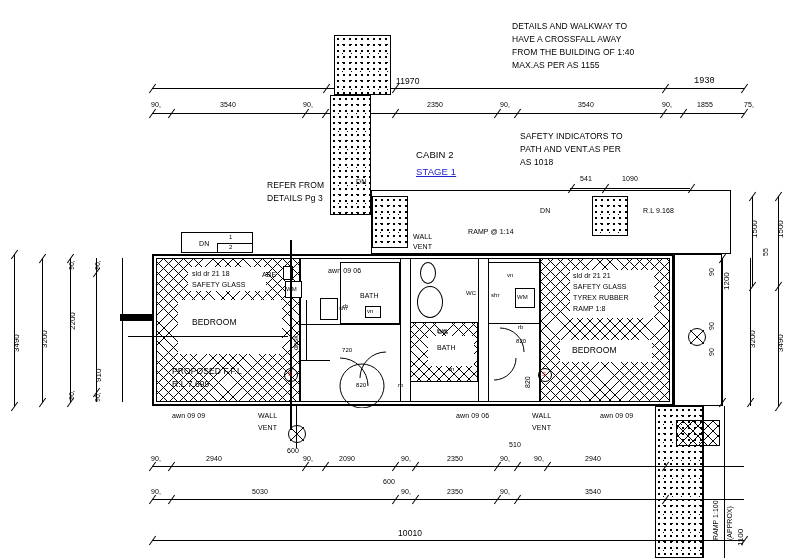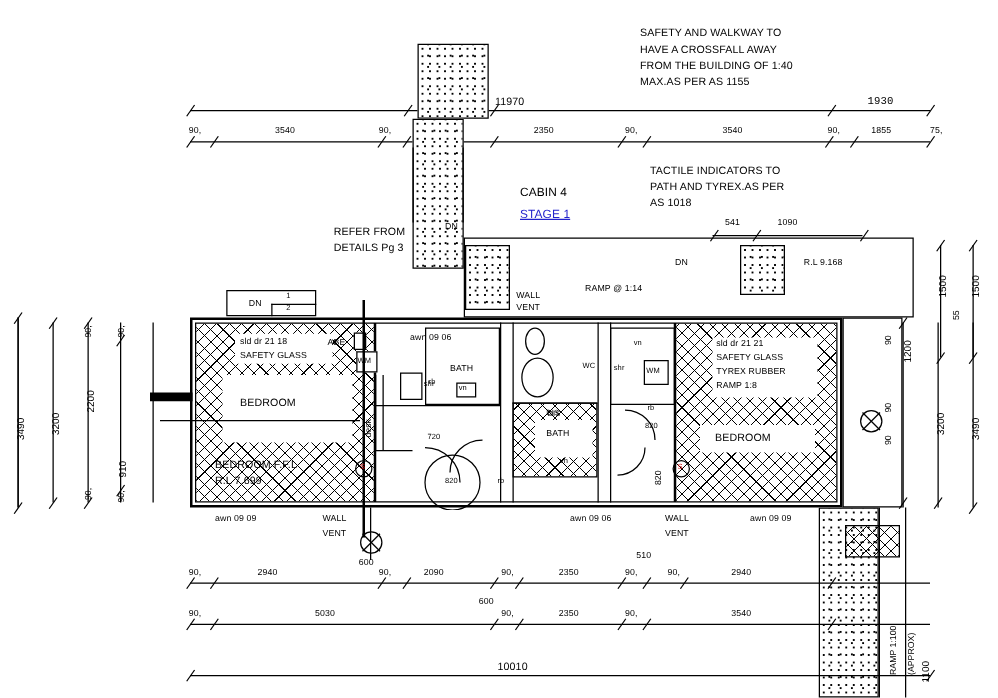--- a/index.html
+++ b/index.html
@@ -33,33 +33,33 @@
   .sq{position:absolute;border:1px solid #000;box-sizing:border-box;background:#fff;}
   .wall{position:absolute;background:#000;}
   .vtxt{position:absolute;font-size:8px;white-space:pre;transform-origin:left top;transform:rotate(-90deg);}
   .vtxt7{position:absolute;font-size:7px;white-space:pre;transform-origin:left top;transform:rotate(-90deg);}
 </style>
 </head>
 <body>
 
 <div id="sheet">
 
-  <div class="t" style="left:512px;top:21px;">SAFETY AND WALKWAY TO</div>
+  <div class="t" style="left:512px;top:21px;">DETAILS AND WALKWAY TO</div>
   <div class="t" style="left:512px;top:34px;">HAVE A CROSSFALL AWAY</div>
   <div class="t" style="left:512px;top:47px;">FROM THE BUILDING OF 1:40</div>
   <div class="t" style="left:512px;top:60px;">MAX.AS PER AS 1155</div>
 
-  <div class="t" style="left:520px;top:131px;">TACTILE INDICATORS TO</div>
-  <div class="t" style="left:520px;top:144px;">PATH AND TYREX.AS PER</div>
+  <div class="t" style="left:520px;top:131px;">SAFETY INDICATORS TO</div>
+  <div class="t" style="left:520px;top:144px;">PATH AND VENT.AS PER</div>
   <div class="t" style="left:520px;top:157px;">AS 1018</div>
 
   <div class="t" style="left:267px;top:180px;">REFER FROM</div>
   <div class="t" style="left:267px;top:193px;">DETAILS Pg 3</div>
 
-  <div class="t md" style="left:416px;top:149px;">CABIN 4</div>
+  <div class="t md" style="left:416px;top:149px;">CABIN 2</div>
   <div class="t md blue" style="left:416px;top:166px;">STAGE 1</div>
 
   <div class="dim" style="left:152px;top:88px;width:592px;"></div>
   <div class="tick" style="left:147px;top:88px;"></div>
   <div class="tick" style="left:321px;top:88px;"></div>
   <div class="tick" style="left:390px;top:88px;"></div>
   <div class="tick" style="left:660px;top:88px;"></div>
   <div class="tick" style="left:739px;top:88px;"></div>
   <div class="t" style="left:396px;top:76px;">11970</div>
   <div class="t" style="left:694px;top:76px;font-family:Liberation Mono, monospace;">1930</div>
@@ -113,21 +113,21 @@
   <div class="box" style="left:181px;top:232px;width:72px;height:21px;"></div>
   <div class="ln v" style="left:217px;top:243px;height:10px;"></div>
   <div class="ln h" style="left:217px;top:243px;width:36px;"></div>
   <div class="t xs" style="left:229px;top:234px;">1</div>
   <div class="t xs" style="left:229px;top:244px;">2</div>
   <div class="t sm" style="left:199px;top:240px;">DN</div>
 
   <div class="hatch" style="left:156px;top:258px;width:144px;height:144px;"></div>
   <div class="sq" style="left:178px;top:300px;width:104px;height:54px;border:none;background:#fff;"></div>
   <div class="t" style="left:192px;top:317px;">BEDROOM</div>
-  <div class="t" style="left:172px;top:366px;">BEDROOM F.F.L</div>
+  <div class="t" style="left:172px;top:366px;">PROPOSED F.F.L</div>
   <div class="t" style="left:172px;top:379px;">R.L 7.699</div>
   <div class="sq" style="left:168px;top:362px;width:110px;height:30px;border:none;background:transparent;"></div>
 
   <div class="t sm" style="left:192px;top:270px;">sld dr 21 18</div>
   <div class="t sm" style="left:192px;top:281px;">SAFETY GLASS</div>
   <div class="sq" style="left:188px;top:267px;width:78px;height:24px;border:none;background:#fff;"></div>
   <div class="t sm" style="left:192px;top:270px;">sld dr 21 18</div>
   <div class="t sm" style="left:192px;top:281px;">SAFETY GLASS</div>
 
   <div class="wall" style="left:120px;top:314px;width:34px;height:7px;"></div>

